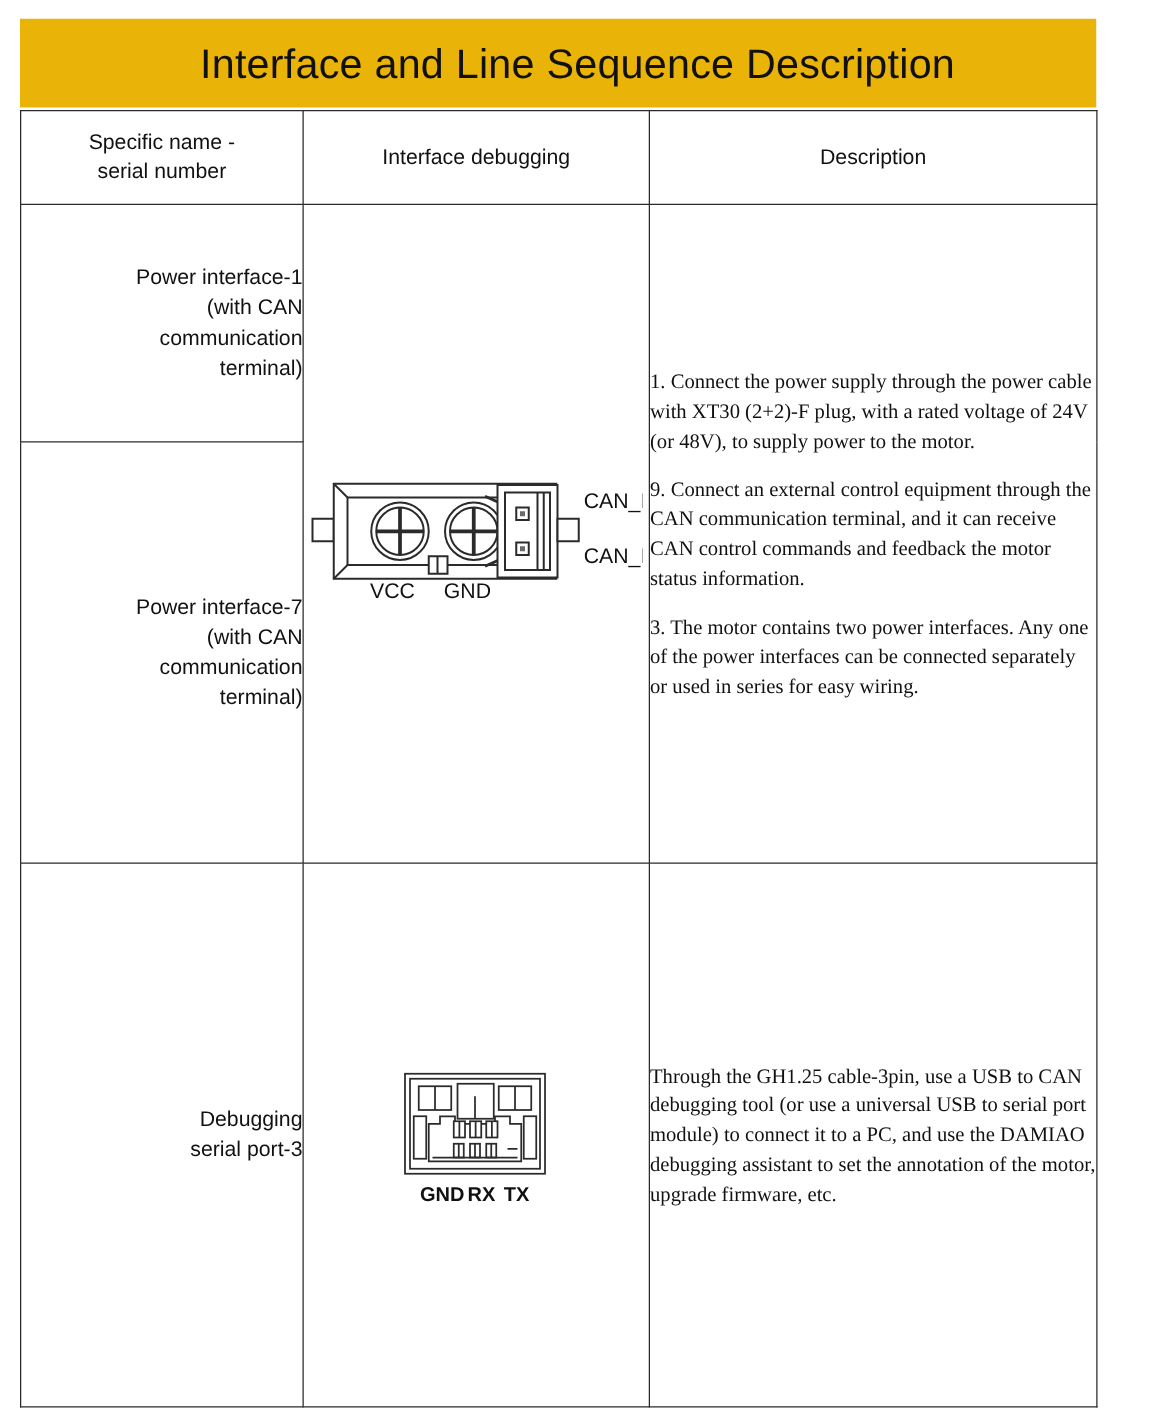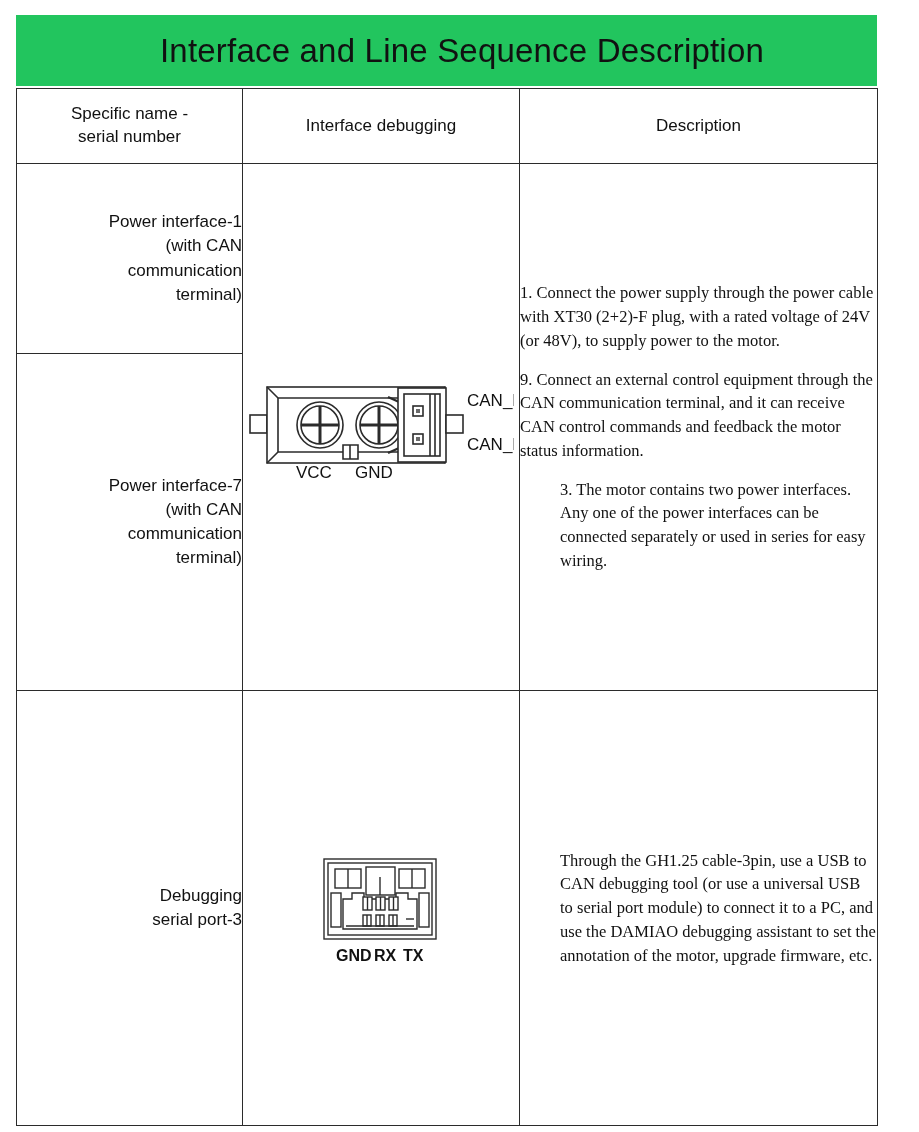--- a/index.html
+++ b/index.html
@@ -16,21 +16,21 @@
     position: relative;
   }
 
   
   #title-banner {
     position: absolute;
     left: 16px;
     top: 15px;
     width: 861px;
     height: 71px;
-    background: #22c55e;
+    background: #eab308;
     display: flex;
     align-items: center;
     justify-content: center;
     box-sizing: border-box;
     padding-left: 31px;
   }
   #title-banner .title-text {
     font-size: 33px;
     font-weight: 400;
     letter-spacing: 0.2px;
@@ -83,21 +83,21 @@
     text-align: left;
     font-size: 16.5px;
     line-height: 1.44;
     color: #111;
     padding: 10px 14px 10px 16px;
     font-family: Liberation Serif, serif;
   }
   .desc-cell p {
     margin: 0 0 15px 0;
   }
-  .desc-cell p:last-child { margin-bottom: 0; margin-left: 40px; }
+  .desc-cell p:last-child { margin-bottom: 0; }
 
   
   .diagram-cell {
     text-align: center;
     padding: 0;
   }
   .diagram-wrap {
     display: flex;
     align-items: center;
     justify-content: center;

